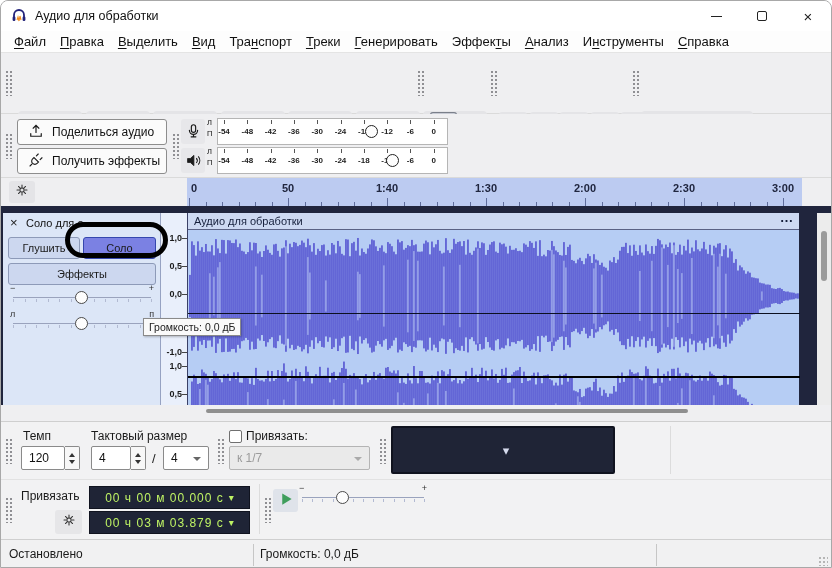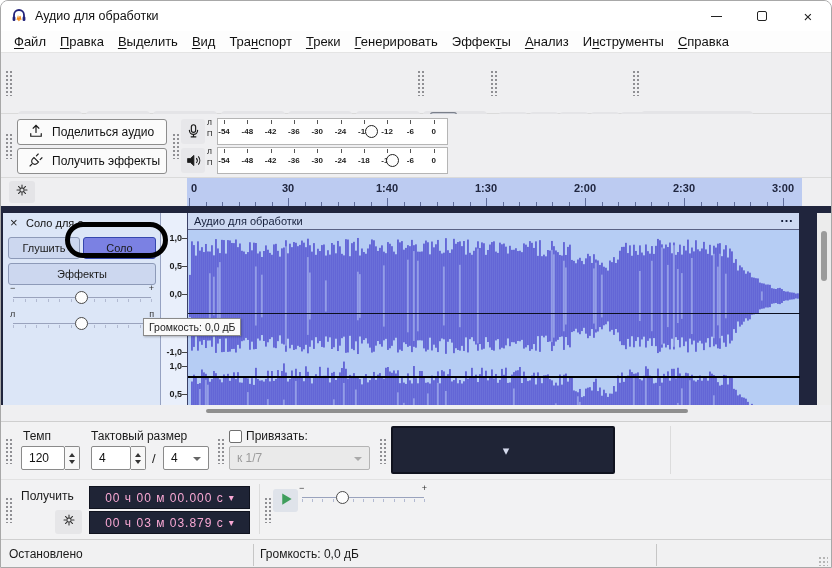--- a/index.html
+++ b/index.html
@@ -93,21 +93,21 @@
   .selectbox.disabled{background:#eaeaea;color:#9b9b9b;border-color:#b4b4b4;}
   .selectbox.disabled .sb-caret{border-top-color:#aaa;}
   .checkbox{position:absolute;width:13px;height:13px;background:#fff;border:1px solid #707070;border-radius:2px;}
   .bigtime{position:absolute;left:390px;top:4px;width:224px;height:48px;background:#1f2436;border:2px solid #10131f;
     border-radius:2px;display:flex;align-items:center;justify-content:center;color:#d6dbee;font-size:23px;letter-spacing:2px;white-space:nowrap;}
   .bigtime .dd{margin-left:6px;font-size:13px;letter-spacing:0;}
   .vdiv{position:absolute;width:1px;background:#dcdcdc;}
   
   .selrow{position:absolute;left:0;top:478px;width:100%;height:60px;background:#f2f2f3;border-top:1px solid #e2e2e2;}
   .seltime{position:absolute;left:88px;width:161px;height:23px;background:#1f2436;border:1.5px solid #10131f;
-    display:flex;align-items:center;justify-content:center;color:#f9a8d4;font-size:12px;letter-spacing:1px;white-space:nowrap;}
+    display:flex;align-items:center;justify-content:center;color:#bef264;font-size:12px;letter-spacing:1px;white-space:nowrap;}
   .seltime .dd{margin-left:5px;font-size:10px;letter-spacing:0;}
   .gearbtn{position:absolute;background:#e6e6e8;border-radius:3px;display:flex;align-items:center;justify-content:center;}
   .playspeedbtn{position:absolute;left:272px;top:9px;width:25px;height:23px;background:#dfe3ea;border-radius:3px;display:flex;align-items:center;justify-content:center;}
   
   .statusbar{position:absolute;left:0;top:538px;width:100%;height:30px;background:#f1f1f2;border-top:1px solid #cfcfcf;font-size:12px;color:#1a1a1a;}
   .sdiv{position:absolute;top:4px;width:1px;height:22px;background:#c6c6c6;}
   .resizegrip{position:absolute;right:3px;bottom:3px;width:10px;height:10px;
     background-image:radial-gradient(#b5b5b5 1px,transparent 1.2px);background-size:4px 4px;}
   
   .tooltip{position:absolute;left:142px;top:317px;height:18px;background:#fafafa;border:1px solid #8a8a8a;
@@ -384,21 +384,21 @@
 
   <div class="rulerrow">
     <div class="rulerbtn">
       <span><svg viewBox="0 0 24 24" width="16" height="16">
             <circle cx="12" cy="12" r="3.2" stroke="#333" stroke-width="1.6" fill="none"></circle>
             <path d="M12 4.5 V7 M12 17 v2.5 M4.5 12 H7 M17 12 h2.5 M6.7 6.7 L8.5 8.5 M15.5 15.5 l1.8 1.8 M17.3 6.7 L15.5 8.5 M8.5 15.5 L6.7 17.3" stroke="#333" stroke-width="1.6" fill="none" stroke-linecap="round"></path>
           </svg></span>
     </div>
     <div class="ruler" id="ruler">
         <div class="rlabel" style="left: 4px; transform: none;">0</div>
-        <div class="rlabel" style="left: 101px;">30</div>
+        <div class="rlabel" style="left: 101px;">50</div>
         <div class="rlabel" style="left: 200px;">1:40</div>
         <div class="rlabel" style="left: 299px;">1:30</div>
         <div class="rlabel" style="left: 398px;">2:00</div>
         <div class="rlabel" style="left: 497px;">2:30</div>
         <div class="rlabel" style="left: 596px;">3:00</div>
         <div class="rtick" style="left: 2px; height: 8px;"></div>
         <div class="rtick" style="left: 18.5px; height: 4px;"></div>
         <div class="rtick" style="left: 35px; height: 4px;"></div>
         <div class="rtick" style="left: 51.5px; height: 4px;"></div>
         <div class="rtick" style="left: 68px; height: 4px;"></div>
@@ -1237,21 +1237,21 @@
       </div>
     <div class="grip" style="left:378px;top:16px"></div>
     <div class="bigtime">
         <span class="dd">▾</span>
     </div>
     <div class="vdiv" style="left:669px;top:4px;height:48px"></div>
   </div>
 
   <div class="selrow">
     <div class="grip" style="left:4px;top:17px"></div>
-    <span class="lbl" style="left:20px;top:9px">Получить</span>
+    <span class="lbl" style="left:20px;top:9px">Привязать</span>
     <div class="gearbtn" style="left:54px;top:30px;width:27px;height:24px">
       <span><svg viewBox="0 0 24 24" width="16" height="16">
             <circle cx="12" cy="12" r="3.2" stroke="#333" stroke-width="1.6" fill="none"></circle>
             <path d="M12 4.5 V7 M12 17 v2.5 M4.5 12 H7 M17 12 h2.5 M6.7 6.7 L8.5 8.5 M15.5 15.5 l1.8 1.8 M17.3 6.7 L15.5 8.5 M8.5 15.5 L6.7 17.3" stroke="#333" stroke-width="1.6" fill="none" stroke-linecap="round"></path>
           </svg></span>
     </div>
     <div class="seltime" style="top:6px">
         <span>00 ч 00 м 00.000 с</span>
         <span class="dd">▾</span>
       </div>

